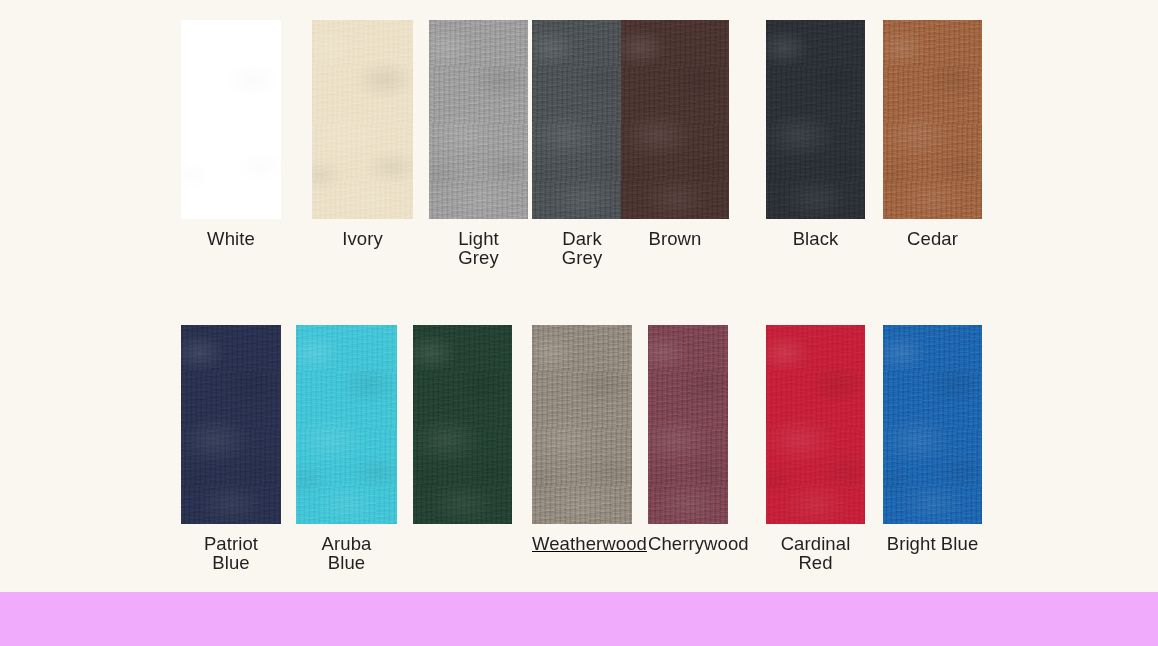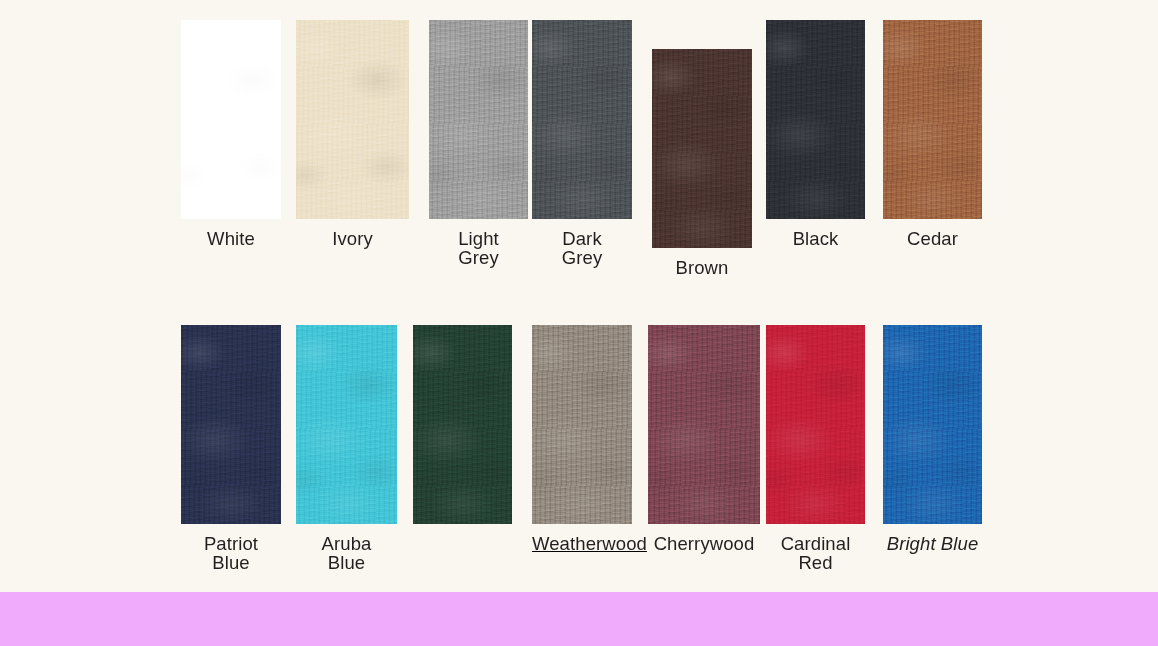--- a/index.html
+++ b/index.html
@@ -130,35 +130,35 @@
 
 <div id="swatch-page" style="background: #f0abfc;">
 
   <div id="swatch-panel" style="background: rgb(250, 247, 240);"></div>
 
   <div class="swatch-row" id="swatch-row-1">
       <div class="swatch-cell" style="left: 181px; width: 100px;">
         <div class="swatch-chip is-plain" title="White" style="background-color: rgb(255, 255, 255);"></div>
         <span class="swatch-label" style="color: rgb(35, 31, 32);">White</span>
       </div>
-      <div class="swatch-cell" style="left: 296px; width: 113px;">
+      <div class="swatch-cell" style="left: 312px; width: 101px;">
         <div class="swatch-chip" title="Ivory" style="background-color: rgb(236, 224, 198);"></div>
         <span class="swatch-label" style="color: rgb(35, 31, 32);">Ivory</span>
       </div>
       <div class="swatch-cell" style="left: 413px; width: 99px; padding-left: 16px;">
         <div class="swatch-chip" title="Light Grey" style="background-color: rgb(155, 155, 155);"></div>
         <span class="swatch-label" style="color: rgb(35, 31, 32);">Light
 Grey</span>
       </div>
       <div class="swatch-cell" style="left: 532px; width: 100px;">
         <div class="swatch-chip" title="Dark Grey" style="background-color: rgb(75, 80, 84);"></div>
         <span class="swatch-label" style="color: rgb(35, 31, 32);">Dark
 Grey</span>
       </div>
-      <div class="swatch-cell" style="left: 652px; width: 100px; margin-top: 29px;">
+      <div class="swatch-cell" style="left: 621px; width: 108px;">
         <div class="swatch-chip" title="Brown" style="background-color: rgb(73, 51, 47);"></div>
         <span class="swatch-label" style="color: rgb(35, 31, 32);">Brown</span>
       </div>
       <div class="swatch-cell" style="left: 766px; width: 99px;">
         <div class="swatch-chip" title="Black" style="background-color: rgb(43, 47, 53);"></div>
         <span class="swatch-label" style="color: rgb(35, 31, 32);">Black</span>
       </div>
       <div class="swatch-cell" style="left: 883px; width: 99px;">
         <div class="swatch-chip" title="Cedar" style="background-color: rgb(157, 98, 64);"></div>
         <span class="swatch-label" style="color: rgb(35, 31, 32);">Cedar</span>
@@ -175,28 +175,28 @@
         <span class="swatch-label" style="color: rgb(35, 31, 32);">Aruba
 Blue</span>
       </div>
       <div class="swatch-cell" style="left: 413px; width: 99px;">
         <div class="swatch-chip" title="Turf Green" style="background-color: rgb(35, 64, 49);"></div>
       </div>
       <div class="swatch-cell" style="left: 532px; width: 100px; text-decoration: underline;">
         <div class="swatch-chip" title="Weatherwood" style="background-color: rgb(144, 134, 123);"></div>
         <span class="swatch-label wide" style="color: rgb(35, 31, 32);">Weatherwood</span>
       </div>
-      <div class="swatch-cell" style="left: 648px; width: 112px;">
+      <div class="swatch-cell" style="left: 648px; width: 80px;">
         <div class="swatch-chip" title="Cherrywood" style="background-color: rgb(122, 68, 80);"></div>
         <span class="swatch-label wide" style="color: rgb(35, 31, 32);">Cherrywood</span>
       </div>
       <div class="swatch-cell" style="left: 766px; width: 99px;">
         <div class="swatch-chip" title="Cardinal Red" style="background-color: rgb(196, 31, 56);"></div>
         <span class="swatch-label" style="color: rgb(35, 31, 32);">Cardinal
 Red</span>
       </div>
-      <div class="swatch-cell" style="left: 883px; width: 99px; font-style: italic;">
+      <div class="swatch-cell" style="left: 883px; width: 99px;">
         <div class="swatch-chip" title="Bright Blue" style="background-color: rgb(29, 99, 173);"></div>
         <span class="swatch-label wide" style="color: rgb(35, 31, 32);">Bright Blue</span>
       </div>
     </div>
 
 </div>
 
 </body></html>

